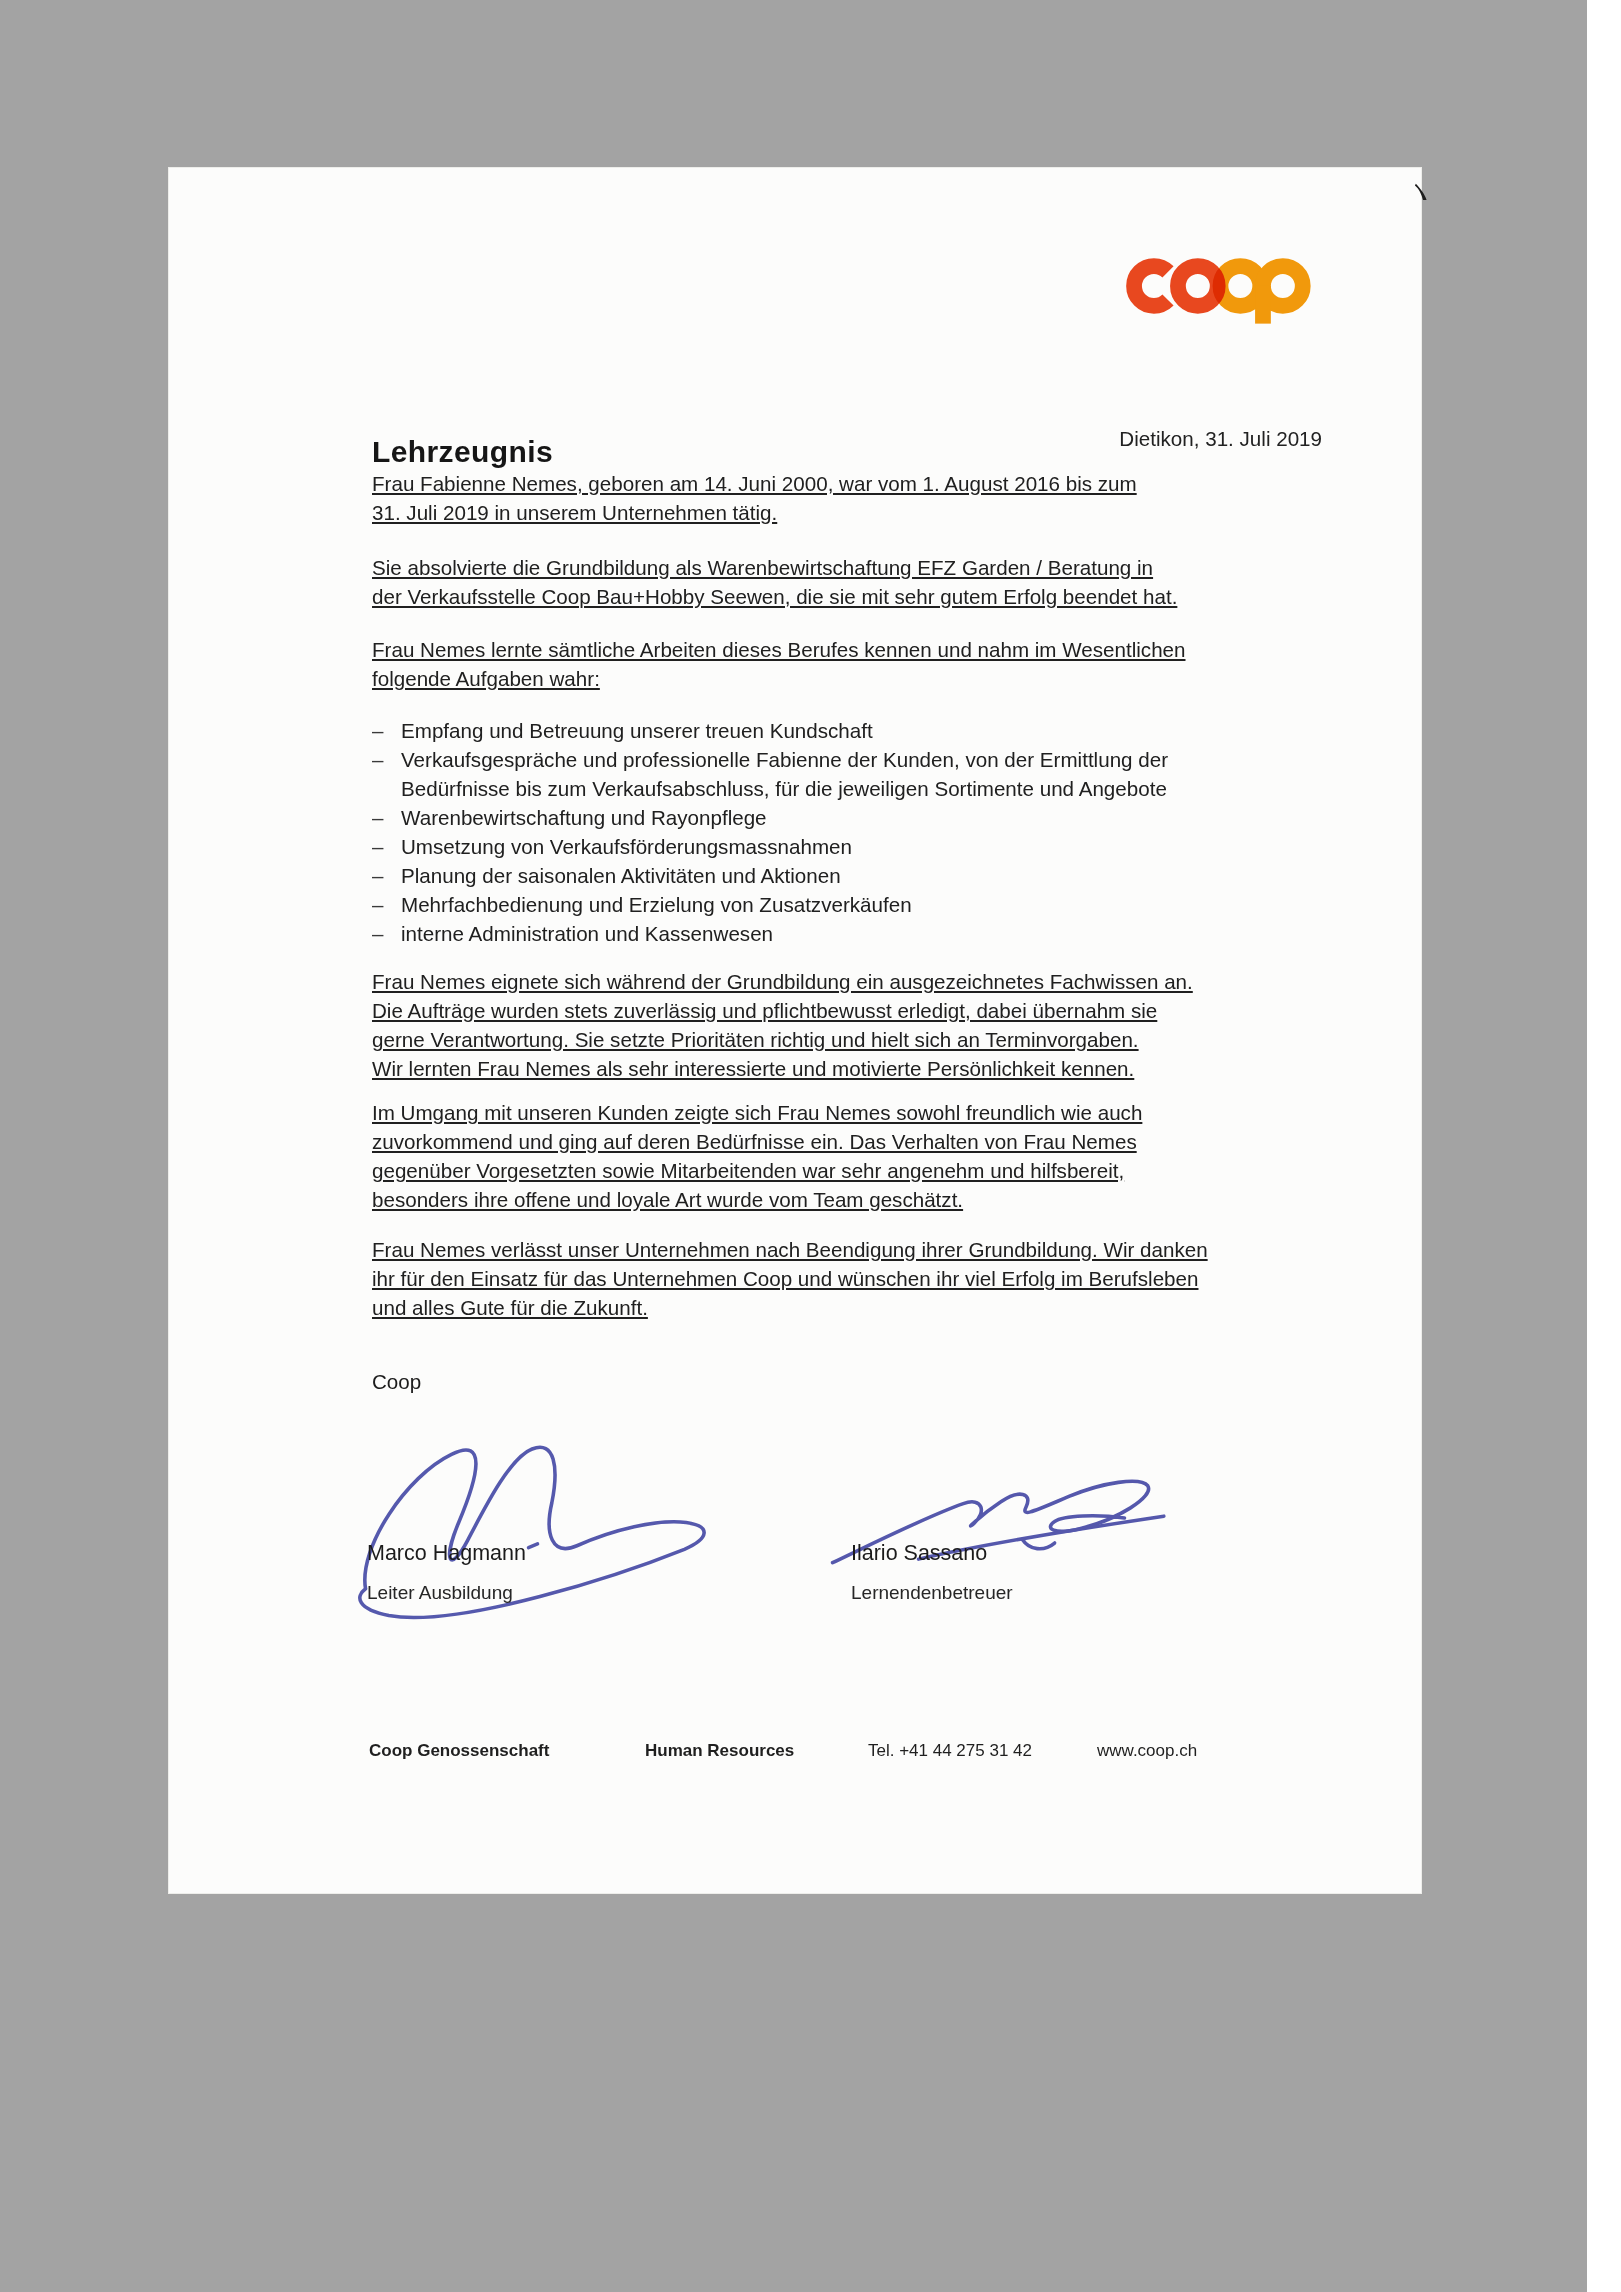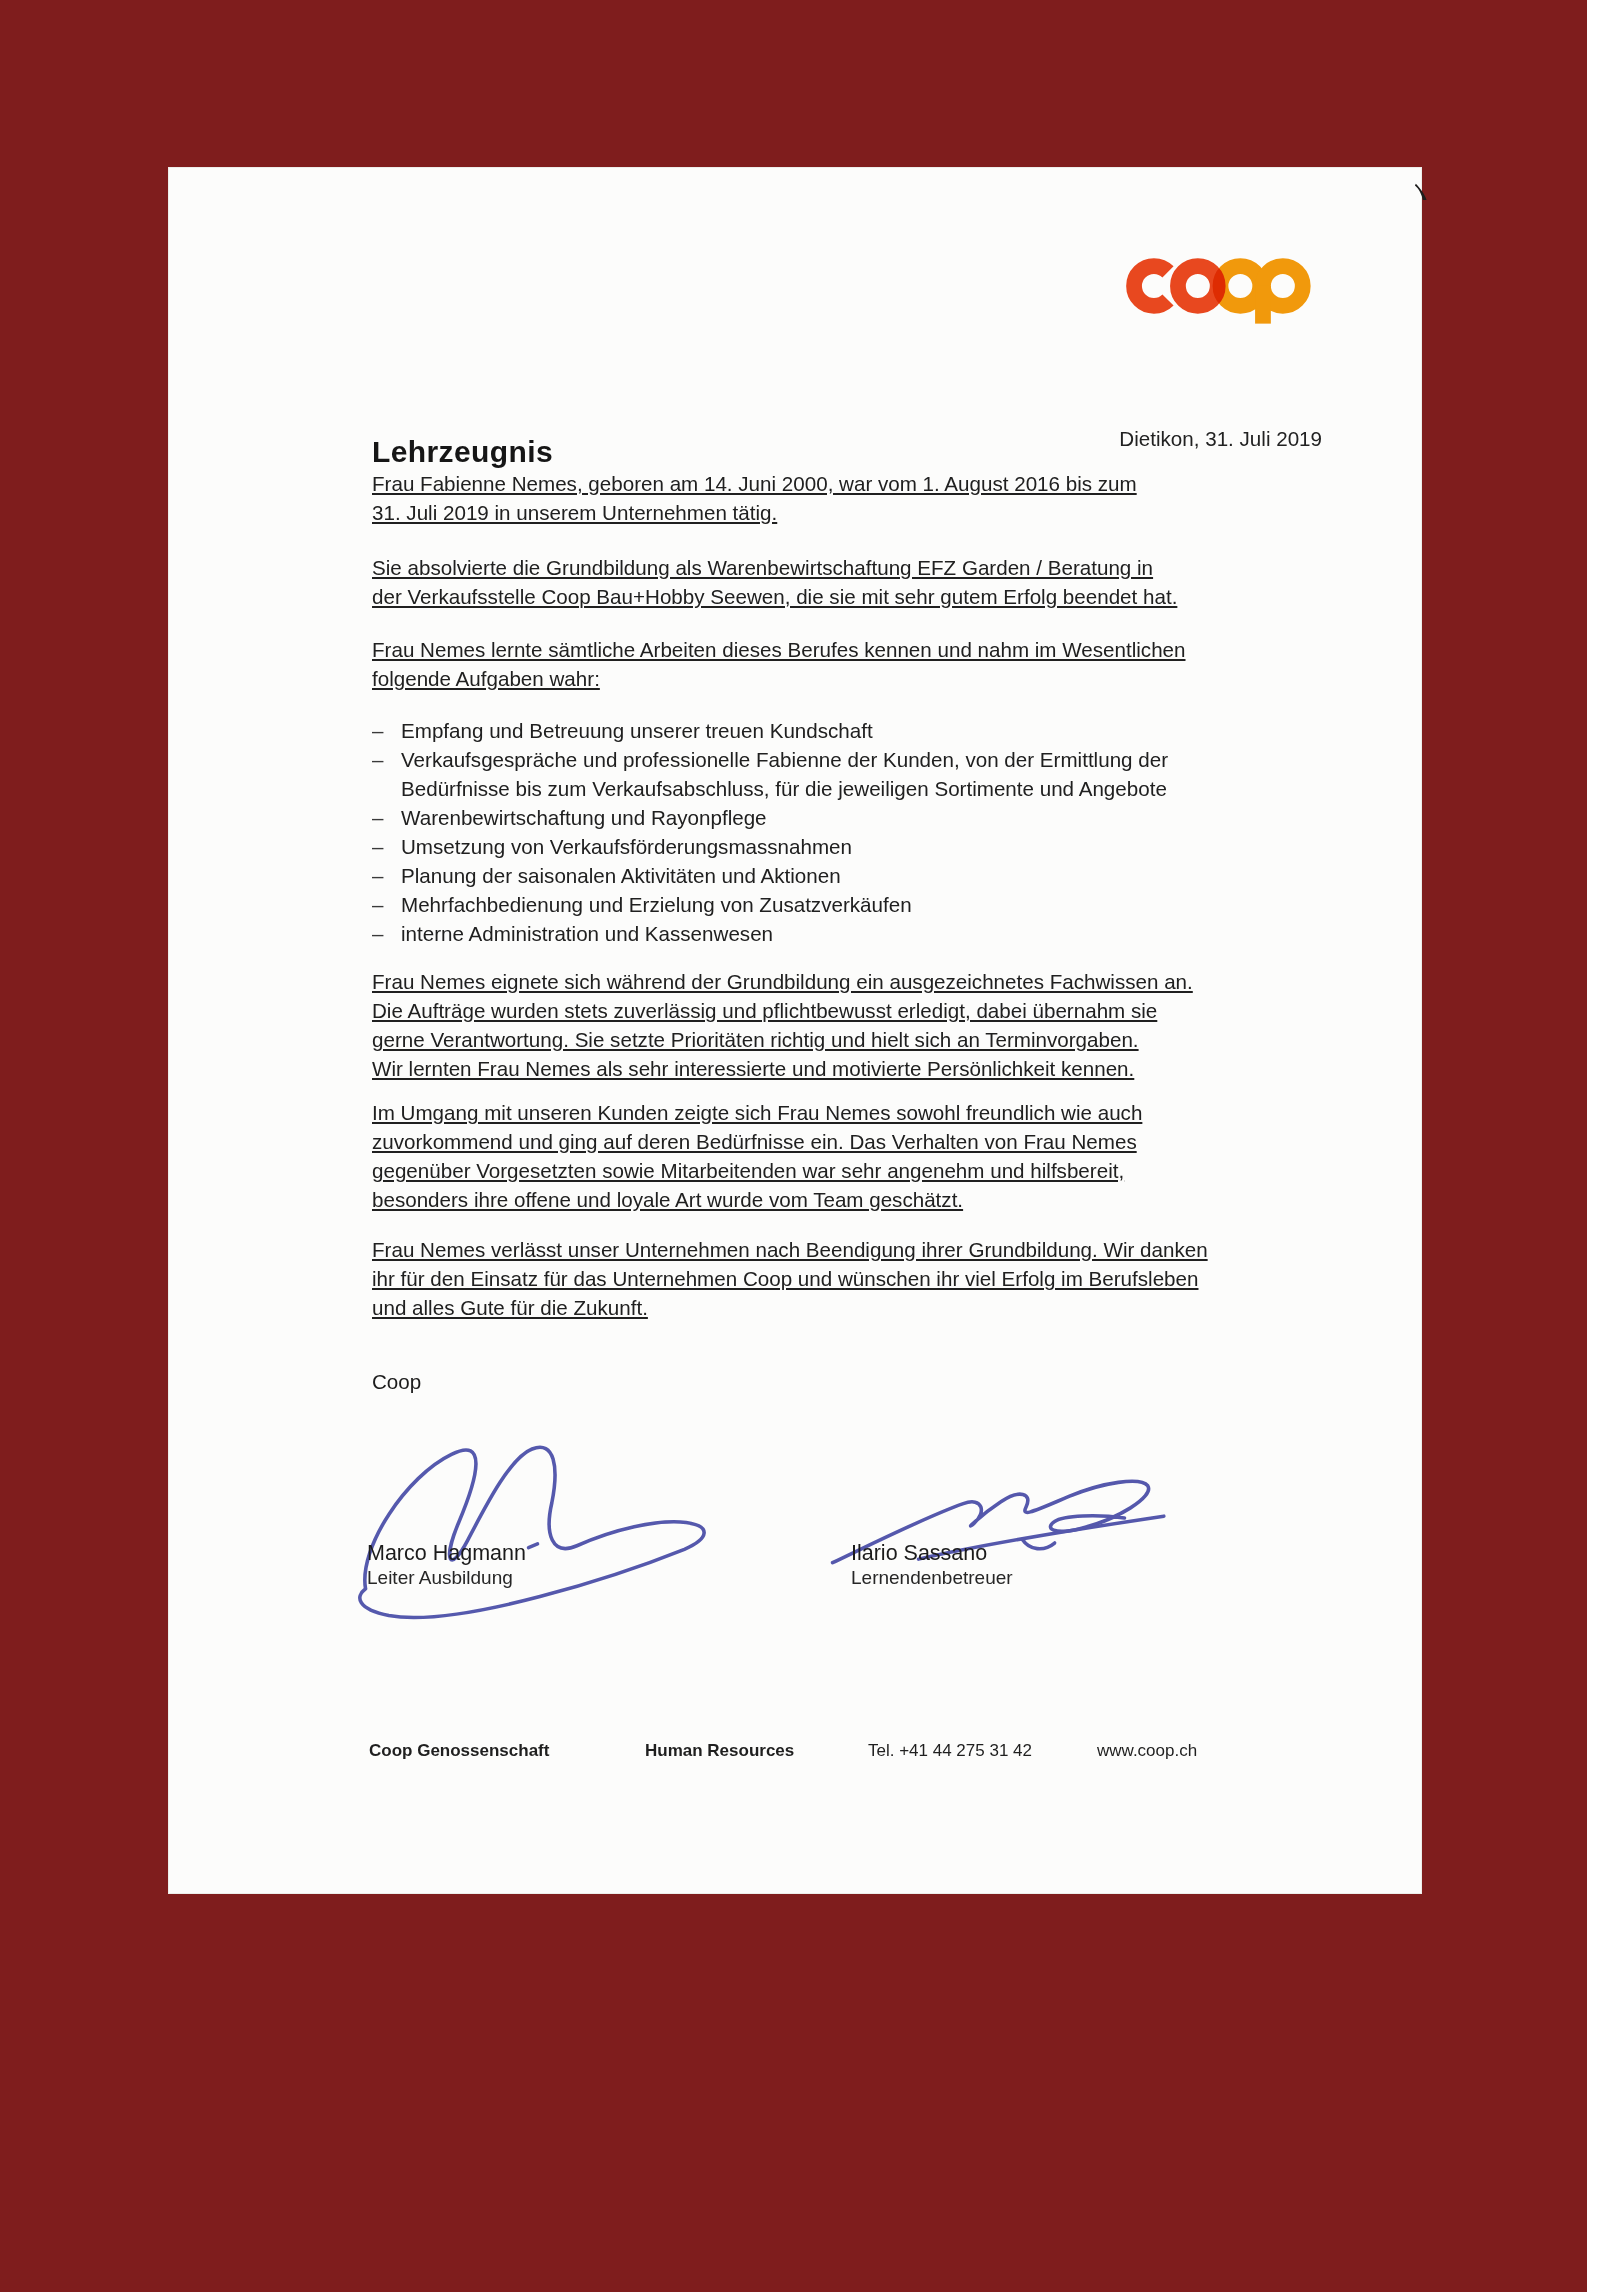--- a/index.html
+++ b/index.html
@@ -1,38 +1,38 @@
 <!DOCTYPE html>
 <html style="font-size:14.3px"><head>
 <meta charset="utf-8">
 <style>
   html,body{margin:0;padding:0;width:1621px;height:2293px;background:#ffffff;overflow:hidden;}
   *{box-sizing:border-box;}
   body{font-family:"Liberation Sans", sans-serif;color:#1c1c1c;}
-  .canvas{position:absolute;left:0;top:0;width:1587px;height:2293px;background:#7f1d1d;}
+  .canvas{position:absolute;left:0;top:0;width:1587px;height:2293px;background:#a3a3a3;}
   .page{position:absolute;left:168px;top:167px;width:1254px;height:1727px;
         background:#fcfcfb;border:0.9px solid #ededea;}
   .corner-tick{position:absolute;left:1245px;top:14.3px;width:18px;height:19.7px;}
   .logo{position:absolute;left:956px;top:85px;width:206px;height:72px;}
   .title{position:absolute;left:203px;top:247px;font-size:30px;font-weight:bold;
          line-height:34px;letter-spacing:0.4px;color:#161616;white-space:nowrap;}
   .place-date{position:absolute;right:99px;top:257px;font-size:20.6px;line-height:27px;
          color:#222;white-space:nowrap;}
   .para{position:absolute;left:203px;font-size:20.6px;line-height:29px;color:#202020;}
   .para .line{white-space:nowrap;text-decoration:underline;}
   .p1{top:301px}.p2{top:385px}.p3{top:467px}.p4{top:799px}.p5{top:930px}.p6{top:1067px}
   .bullets{position:absolute;left:203px;top:548px;font-size:20.6px;line-height:29px;color:#202020;}
   .bullet-item{position:relative;padding-left:29px;}
   .dash{position:absolute;left:0;top:0;color:#3a3a3a;}
   .bullet-item .line{white-space:nowrap;}
   .signoff{position:absolute;left:203px;top:1199px;font-size:20.6px;line-height:29px;}
   .sig-left{position:absolute;left:184px;top:1272px;width:369px;height:190px;}
   .sig-right{position:absolute;left:660px;top:1305px;width:342px;height:106px;}
   .sig-name{position:absolute;top:1373px;font-size:21.5px;line-height:25px;color:#1b1b1b;}
-  .sig-name .role{font-size:19px;line-height:23px;color:#262626;margin-top:0;}
+  .sig-name .role{font-size:19px;line-height:23px;color:#262626;margin-top:15px;}
   .sig-name.left{left:198px;}
   .sig-name.right{left:682px;}
   .footer-item{position:absolute;top:1572px;font-size:17px;line-height:21.5px;color:#1f1f1f;white-space:nowrap;}
   .footer-item.bold{font-weight:bold;text-align:center;}
   .f1{left:200px}.f2{left:476px}.f3{left:699px}.f4{left:928px}
 </style>
 </head>
 <body>
 
 <div class="canvas">

